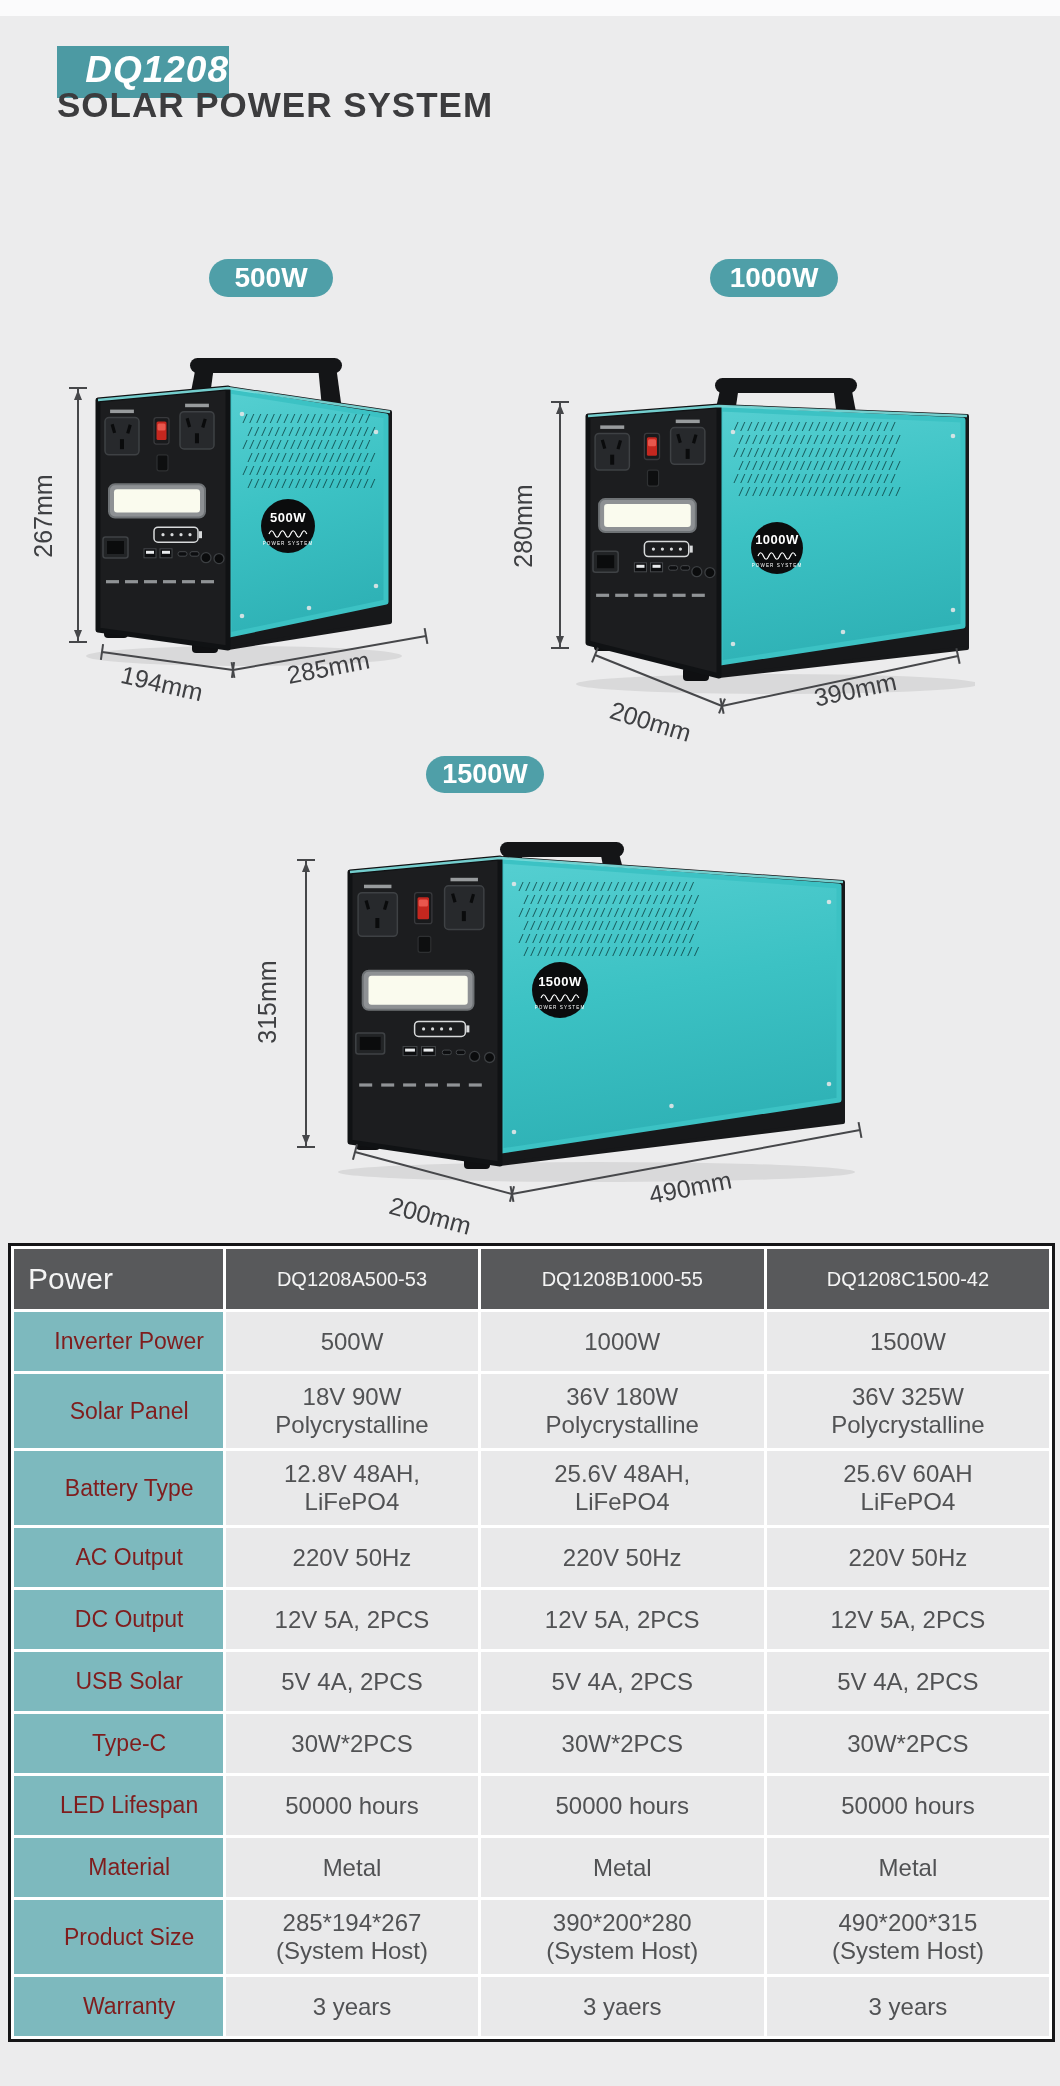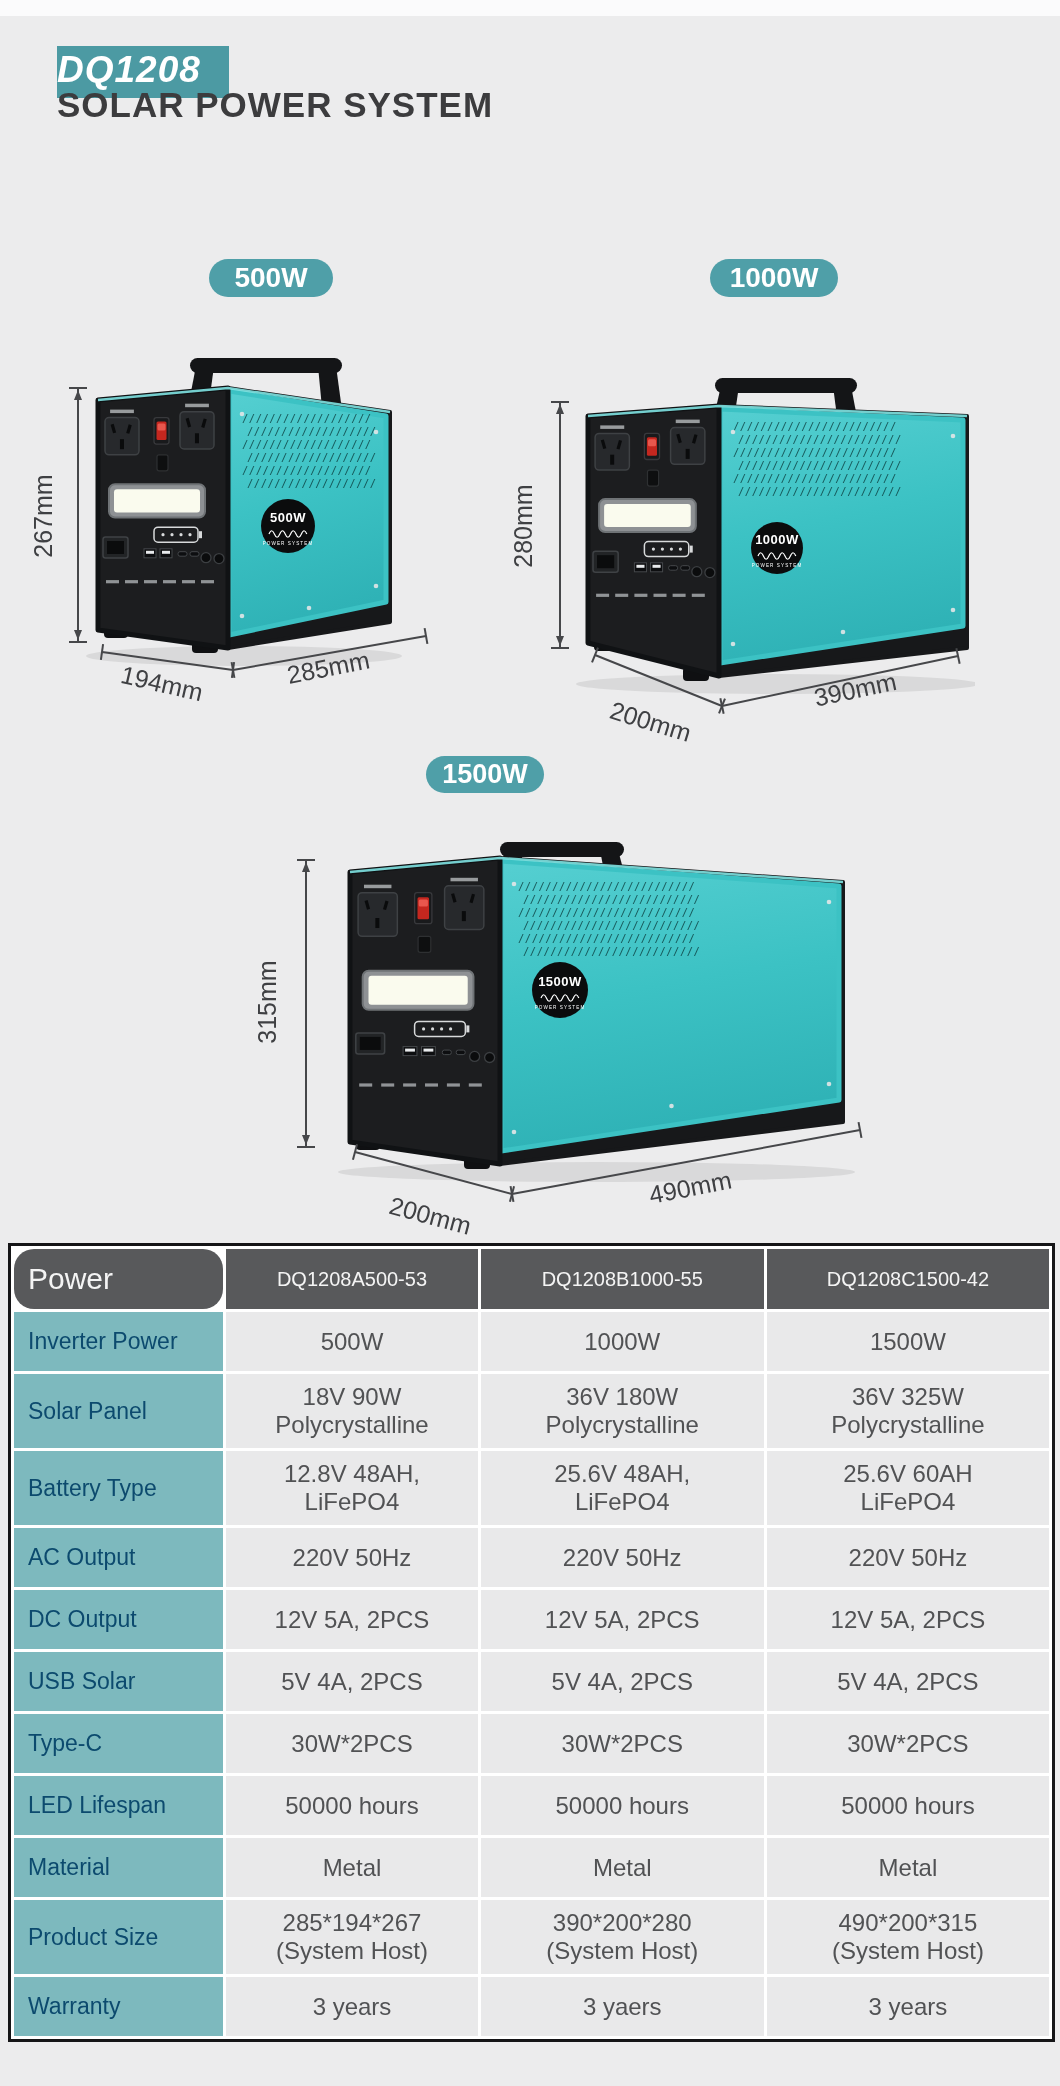--- a/index.html
+++ b/index.html
@@ -1,41 +1,41 @@
 <!DOCTYPE html>
 <html><head>
 <meta charset="utf-8">
 <style>
   html,body{margin:0;padding:0;background:#ffffff;}
   .page{position:relative;width:1060px;height:2086px;background:#ececed;
         font-family:"Liberation Sans",sans-serif;overflow:hidden;}
   .top-strip{position:absolute;left:0;top:0;width:100%;height:16px;background:#fbfbfc;}
   .model-badge{position:absolute;left:57px;top:46px;width:172px;height:52px;
         background:#4c9aa3;color:#fff;font-style:italic;font-weight:bold;
-        font-size:37px;line-height:47px;text-align:left;letter-spacing:1px;}
+        font-size:37px;line-height:47px;text-align:right;letter-spacing:1px;}
   .page-title{position:absolute;left:57px;top:82px;color:#3c3c3e;font-weight:bold;
         font-size:35px;line-height:45px;letter-spacing:1px;}
   .pill{position:absolute;background:#4f9fa8;color:#fff;font-weight:bold;
         text-align:center;border-radius:40px;}
   #pill-500 {left:209px;top:259px;width:124px;height:38px;font-size:28px;line-height:38px;}
   #pill-1000{left:710px;top:259px;width:128px;height:38px;font-size:28px;line-height:38px;}
   #pill-1500{left:426px;top:756px;width:118px;height:37px;font-size:27px;line-height:37px;}
   .product-slot{position:absolute;}
   #slot-500 {left:30px; top:330px;}
   #slot-1000{left:505px;top:350px;}
   #slot-1500{left:240px;top:812px;}
   .spec-table{position:absolute;left:8px;top:1243px;width:1047px;
         border-collapse:separate;border-spacing:3px;background:#ffffff;
         border:3px solid #151517;table-layout:fixed;}
   .spec-table th,.spec-table td{vertical-align:middle;white-space:pre-line;}
   .spec-table thead th{background:#58595b;color:#f4f4f4;font-weight:normal;
         font-size:20px;height:58px;text-align:center;}
-  .spec-table thead th.corner{font-size:30px;text-align:left;padding-left:14px;border-radius:20px;}
-  .spec-table tbody th{background:#7db9be;color:#0c4a6e;font-weight:normal;
-        font-size:23px;text-align:left;padding-left:14px;height:57px;}
+  .spec-table thead th.corner{font-size:30px;text-align:left;padding-left:14px;}
+  .spec-table tbody th{background:#7db9be;color:#7f1d1d;font-weight:normal;
+        font-size:23px;text-align:center;padding-left:22px;height:57px;}
   .spec-table tbody td{background:#e9e9ea;color:#515254;font-size:24px;
         text-align:center;height:57px;line-height:1.15;}
   .spec-table tbody tr.tall th,.spec-table tbody tr.tall td{height:72px;}
 </style>
 </head>
 <body>
 
 <div class="page">
   <div class="top-strip"></div>
 

